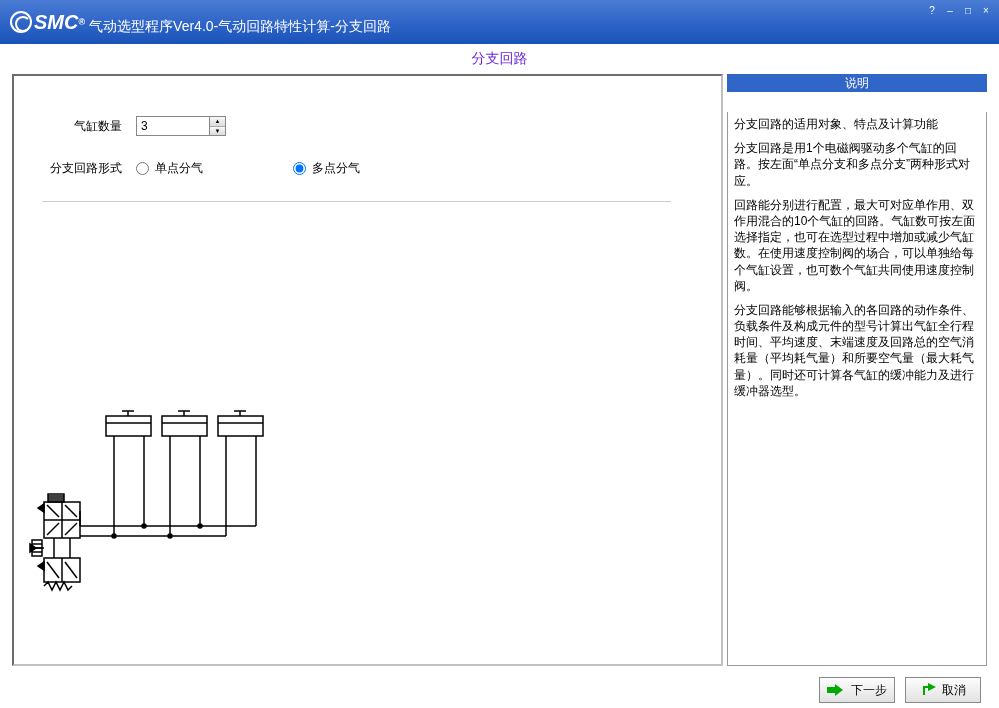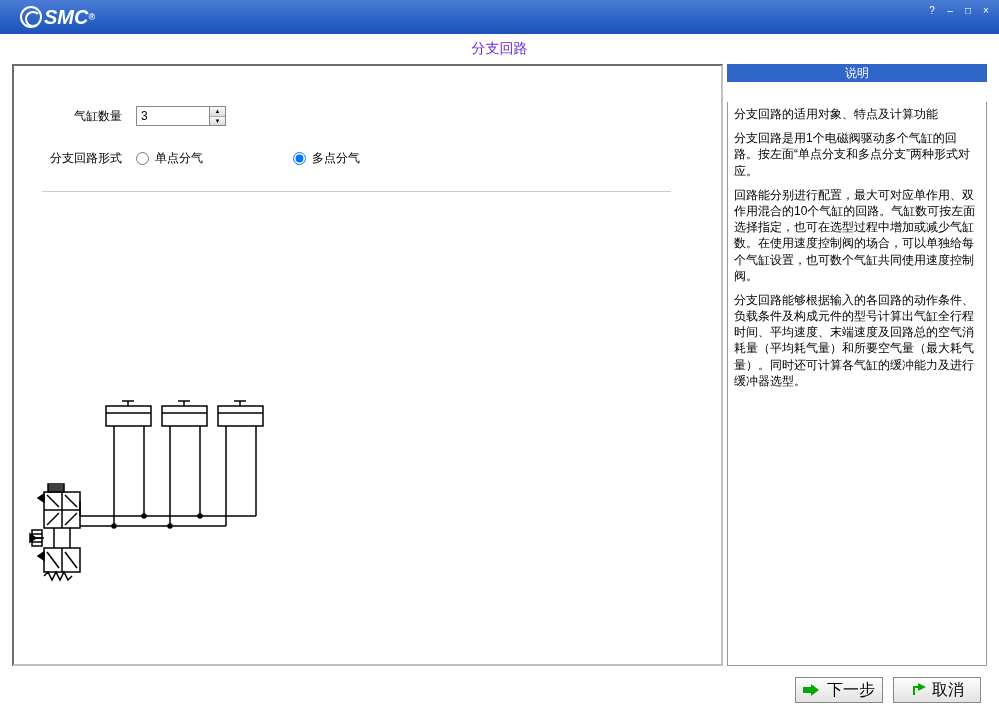--- a/index.html
+++ b/index.html
@@ -1,24 +1,24 @@
 <!DOCTYPE html>
 <html><head>
 <meta charset="utf-8">
 <style>
   * { box-sizing: border-box; margin: 0; padding: 0; }
   body { font-family: "SimSun", "宋体", sans-serif; font-size: 12px; background: #fff; overflow: hidden; }
   .window { width: 999px; height: 708px; display: flex; flex-direction: column; }
   .titlebar {
-    height: 34px;
+    height: 44px;
     background: linear-gradient(to bottom, #4a7cd4 0%, #3066c8 50%, #1a52b8 100%);
     color: #fff;
     display: flex;
     align-items: center;
-    padding-left: 20px;
+    padding-left: 10px;
     position: relative;
   }
   .logo {
     font-family: Arial, sans-serif;
     font-size: 20px;
     font-weight: bold;
     font-style: italic;
     color: #fff;
     display: flex;
     align-items: center;
@@ -159,29 +159,29 @@
   .diagram-area svg { display: block; }
   .button-bar {
     height: 36px;
     display: flex;
     justify-content: flex-end;
     align-items: center;
     padding: 0 18px;
     gap: 10px;
   }
   .action-btn {
-    width: 88px;
+    width: 76px;
     height: 26px;
     background: linear-gradient(#fdfdfd, #e2e2e2);
     border: 1px solid #888;
     display: flex;
     align-items: center;
     justify-content: center;
     gap: 6px;
-    font-size: 16px;
+    font-size: 12px;
     cursor: pointer;
   }
   .arrow-next {
     width: 18px; height: 12px;
     position: relative;
   }
   .arrow-next::before {
     content: "";
     position: absolute;
     left: 0; top: 3px;
@@ -205,20 +205,21 @@
 </head>
 <body>
 
 <div class="window">
   <div class="titlebar">
     <span class="logo">
       <span class="logo-swirl"></span>
       <span>SMC</span>
         <sub style="font-size:9px;font-style:normal;">®</sub>
     </span>
+    <span class="title-text">气动选型程序Ver4.0-气动回路特性计算-分支回路</span>
     <div class="win-controls">
       <div class="win-btn">?</div>
       <div class="win-btn">–</div>
       <div class="win-btn">□</div>
       <div class="win-btn">×</div>
     </div>
   </div>
 
   <div class="page-heading">分支回路</div>
 

